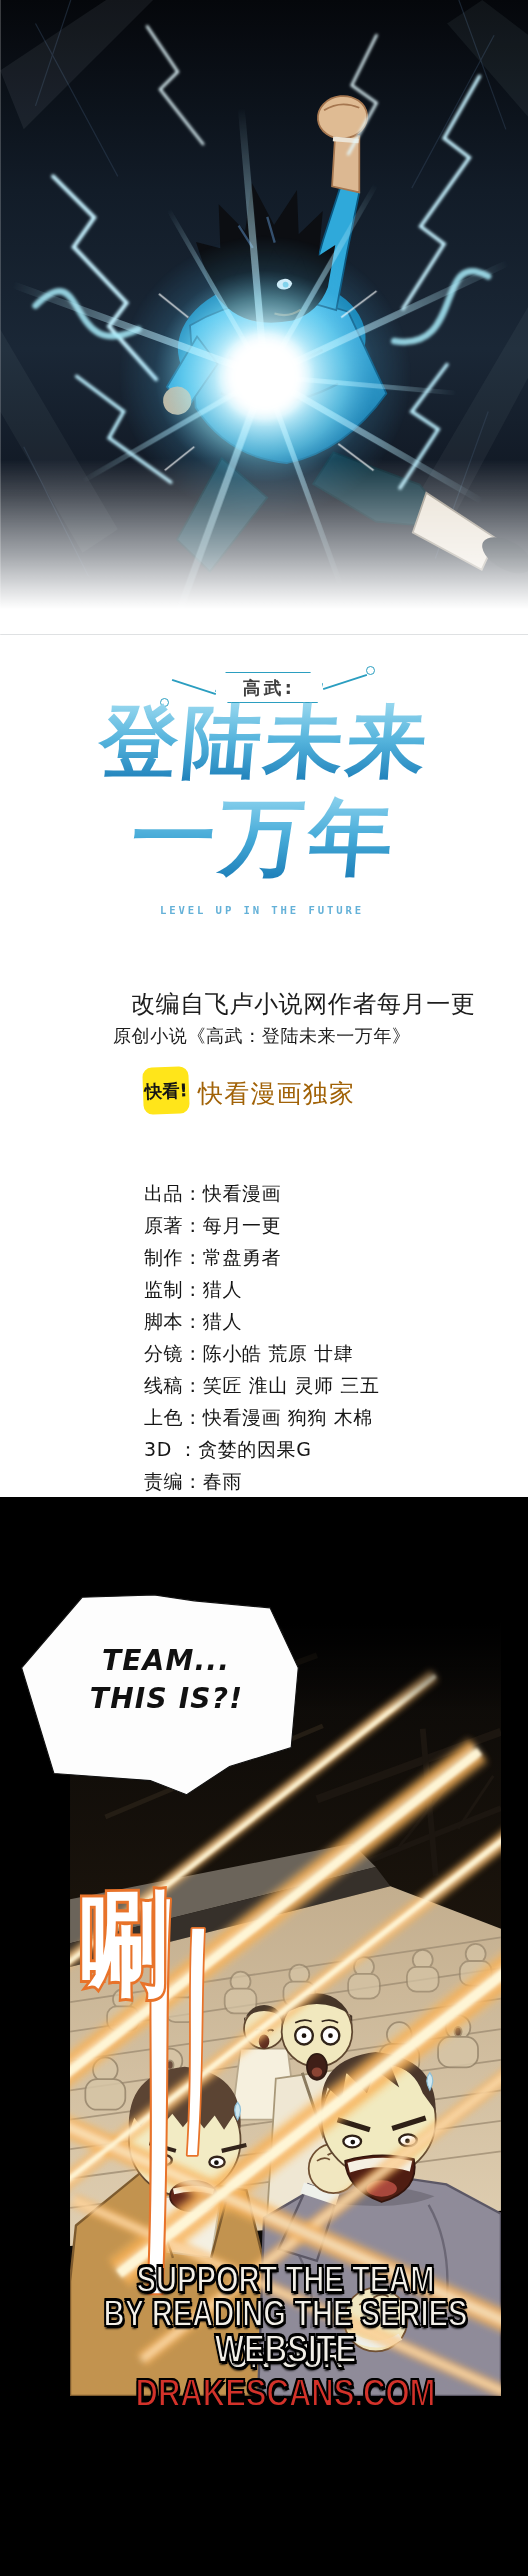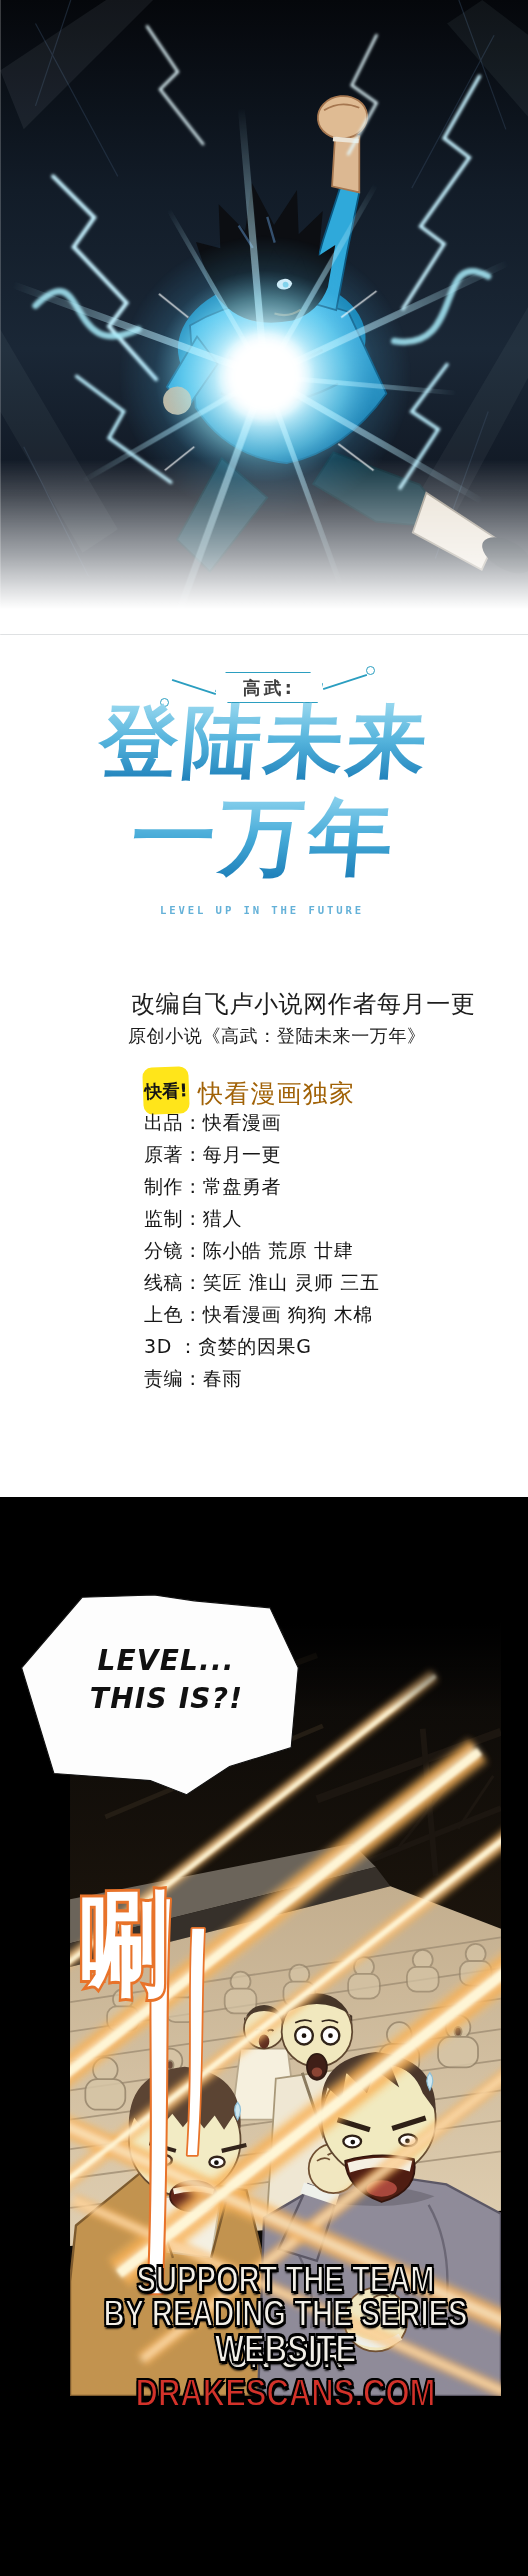--- a/index.html
+++ b/index.html
@@ -24,26 +24,26 @@
   .title-line2{position:absolute;top:793px;left:0;width:529px;text-align:center;
     font-size:84px;font-weight:bold;line-height:1.05;letter-spacing:4.7px;
     background:linear-gradient(180deg,#8fd4ef 0%,#47abd8 50%,#1b7db8 100%);
     -webkit-background-clip:text;background-clip:text;color:transparent;
     transform:skewX(-5deg);}
   .title-sub{position:absolute;top:904px;left:0;width:524px;text-align:center;
     font-size:10.6px;font-weight:bold;letter-spacing:2.9px;color:#64b1d8;
     font-family:"DejaVu Sans Mono",monospace;}
   
   .intro1{position:absolute;top:988px;left:131px;font-size:24px;color:#1d1d1d;letter-spacing:0.6px;}
-  .intro2{position:absolute;top:1024px;left:128px;font-size:18px;color:#1d1d1d;letter-spacing:0.6px;}
+  .intro2{position:absolute;top:1024px;left:113px;font-size:18px;color:#1d1d1d;letter-spacing:0.6px;}
   .kk-icon{position:absolute;top:1067px;left:143px;width:46px;height:47px;background:#ffe51a;
     border-radius:9.4px;display:flex;align-items:center;justify-content:center;
     font-size:17.6px;font-weight:bold;color:#151515;transform:rotate(-2deg);}
   .kk-label{position:absolute;top:1077px;left:198px;font-size:25px;font-weight:normal;color:#a16207;letter-spacing:1.2px;}
-  .credits{position:absolute;top:1106px;left:144px;font-size:19px;color:#161616;line-height:32px;letter-spacing:0.6px;}
+  .credits{position:absolute;top:1177px;left:144px;font-size:19px;color:#161616;line-height:32px;letter-spacing:0.6px;}
   
   .comic-section{position:absolute;top:1497px;left:0;width:529px;height:1079px;background:#000;}
   .panel{position:absolute;top:126px;left:70px;width:431px;height:773px;overflow:hidden;background:#0c0a08;}
   .bubble-svg{position:absolute;top:85px;left:0;width:529px;height:235px;}
   .bubble-text{position:absolute;text-align:center;color:#111;
     font-weight:bold;font-style:italic;font-size:28px;letter-spacing:1.2px;
     font-family:"DejaVu Sans",sans-serif;}
   .bt1{top:147px;left:69px;width:194px;}
   .bt2{top:185px;left:52px;width:229px;}
   .footer-line{position:absolute;left:70px;width:431px;text-align:center;color:#f2efe8;
@@ -192,20 +192,21 @@
   <div class="kk-icon">
     <span>快看!</span>
   </div>
   <div class="kk-label">快看漫画独家</div>
 
   <div class="credits">
     <div>出品：快看漫画</div>
     <div>原著：每月一更</div>
     <div>制作：常盘勇者</div>
     <div>监制：猎人</div>
+    <div>脚本：猎人</div>
     <div>分镜：陈小皓  荒原  廿肆</div>
     <div>线稿：笑匠  淮山  灵师  三五</div>
     <div>上色：快看漫画  狗狗  木棉</div>
     <div>3D ：贪婪的因果G</div>
     <div>责编：春雨</div>
   </div>
 
   <div class="comic-section">
 
     <div class="panel">
@@ -397,21 +398,21 @@
         </g>
       </g>
 
       <rect x="0" y="0" width="733" height="150" fill="url(#topFade)"></rect>
     </svg>
     </div>
 
     <svg class="bubble-svg" viewBox="0 0 899 400">
       <path d="M139,26 L262,22 L330,32 L459,44 L507,146 L495,282 L390,314 L317,362 L255,338 L91,326 L36,146 Z" fill="#fdfdfd" stroke="#111111" stroke-width="2"></path>
     </svg>
-    <div class="bubble-text bt1">LEVEL...</div>
+    <div class="bubble-text bt1">TEAM...</div>
     <div class="bubble-text bt2">THIS IS?!</div>
 
     <div class="footer-line fl1">SUPPORT THE TEAM</div>
     <div class="footer-line fl2">BY READING THE SERIES ON OUR</div>
     <div class="footer-line fl3">
       <span>WEBSITE </span><span class="fl-red">DRAKESCANS.COM</span>
     </div>
 
   </div>
 </div>

